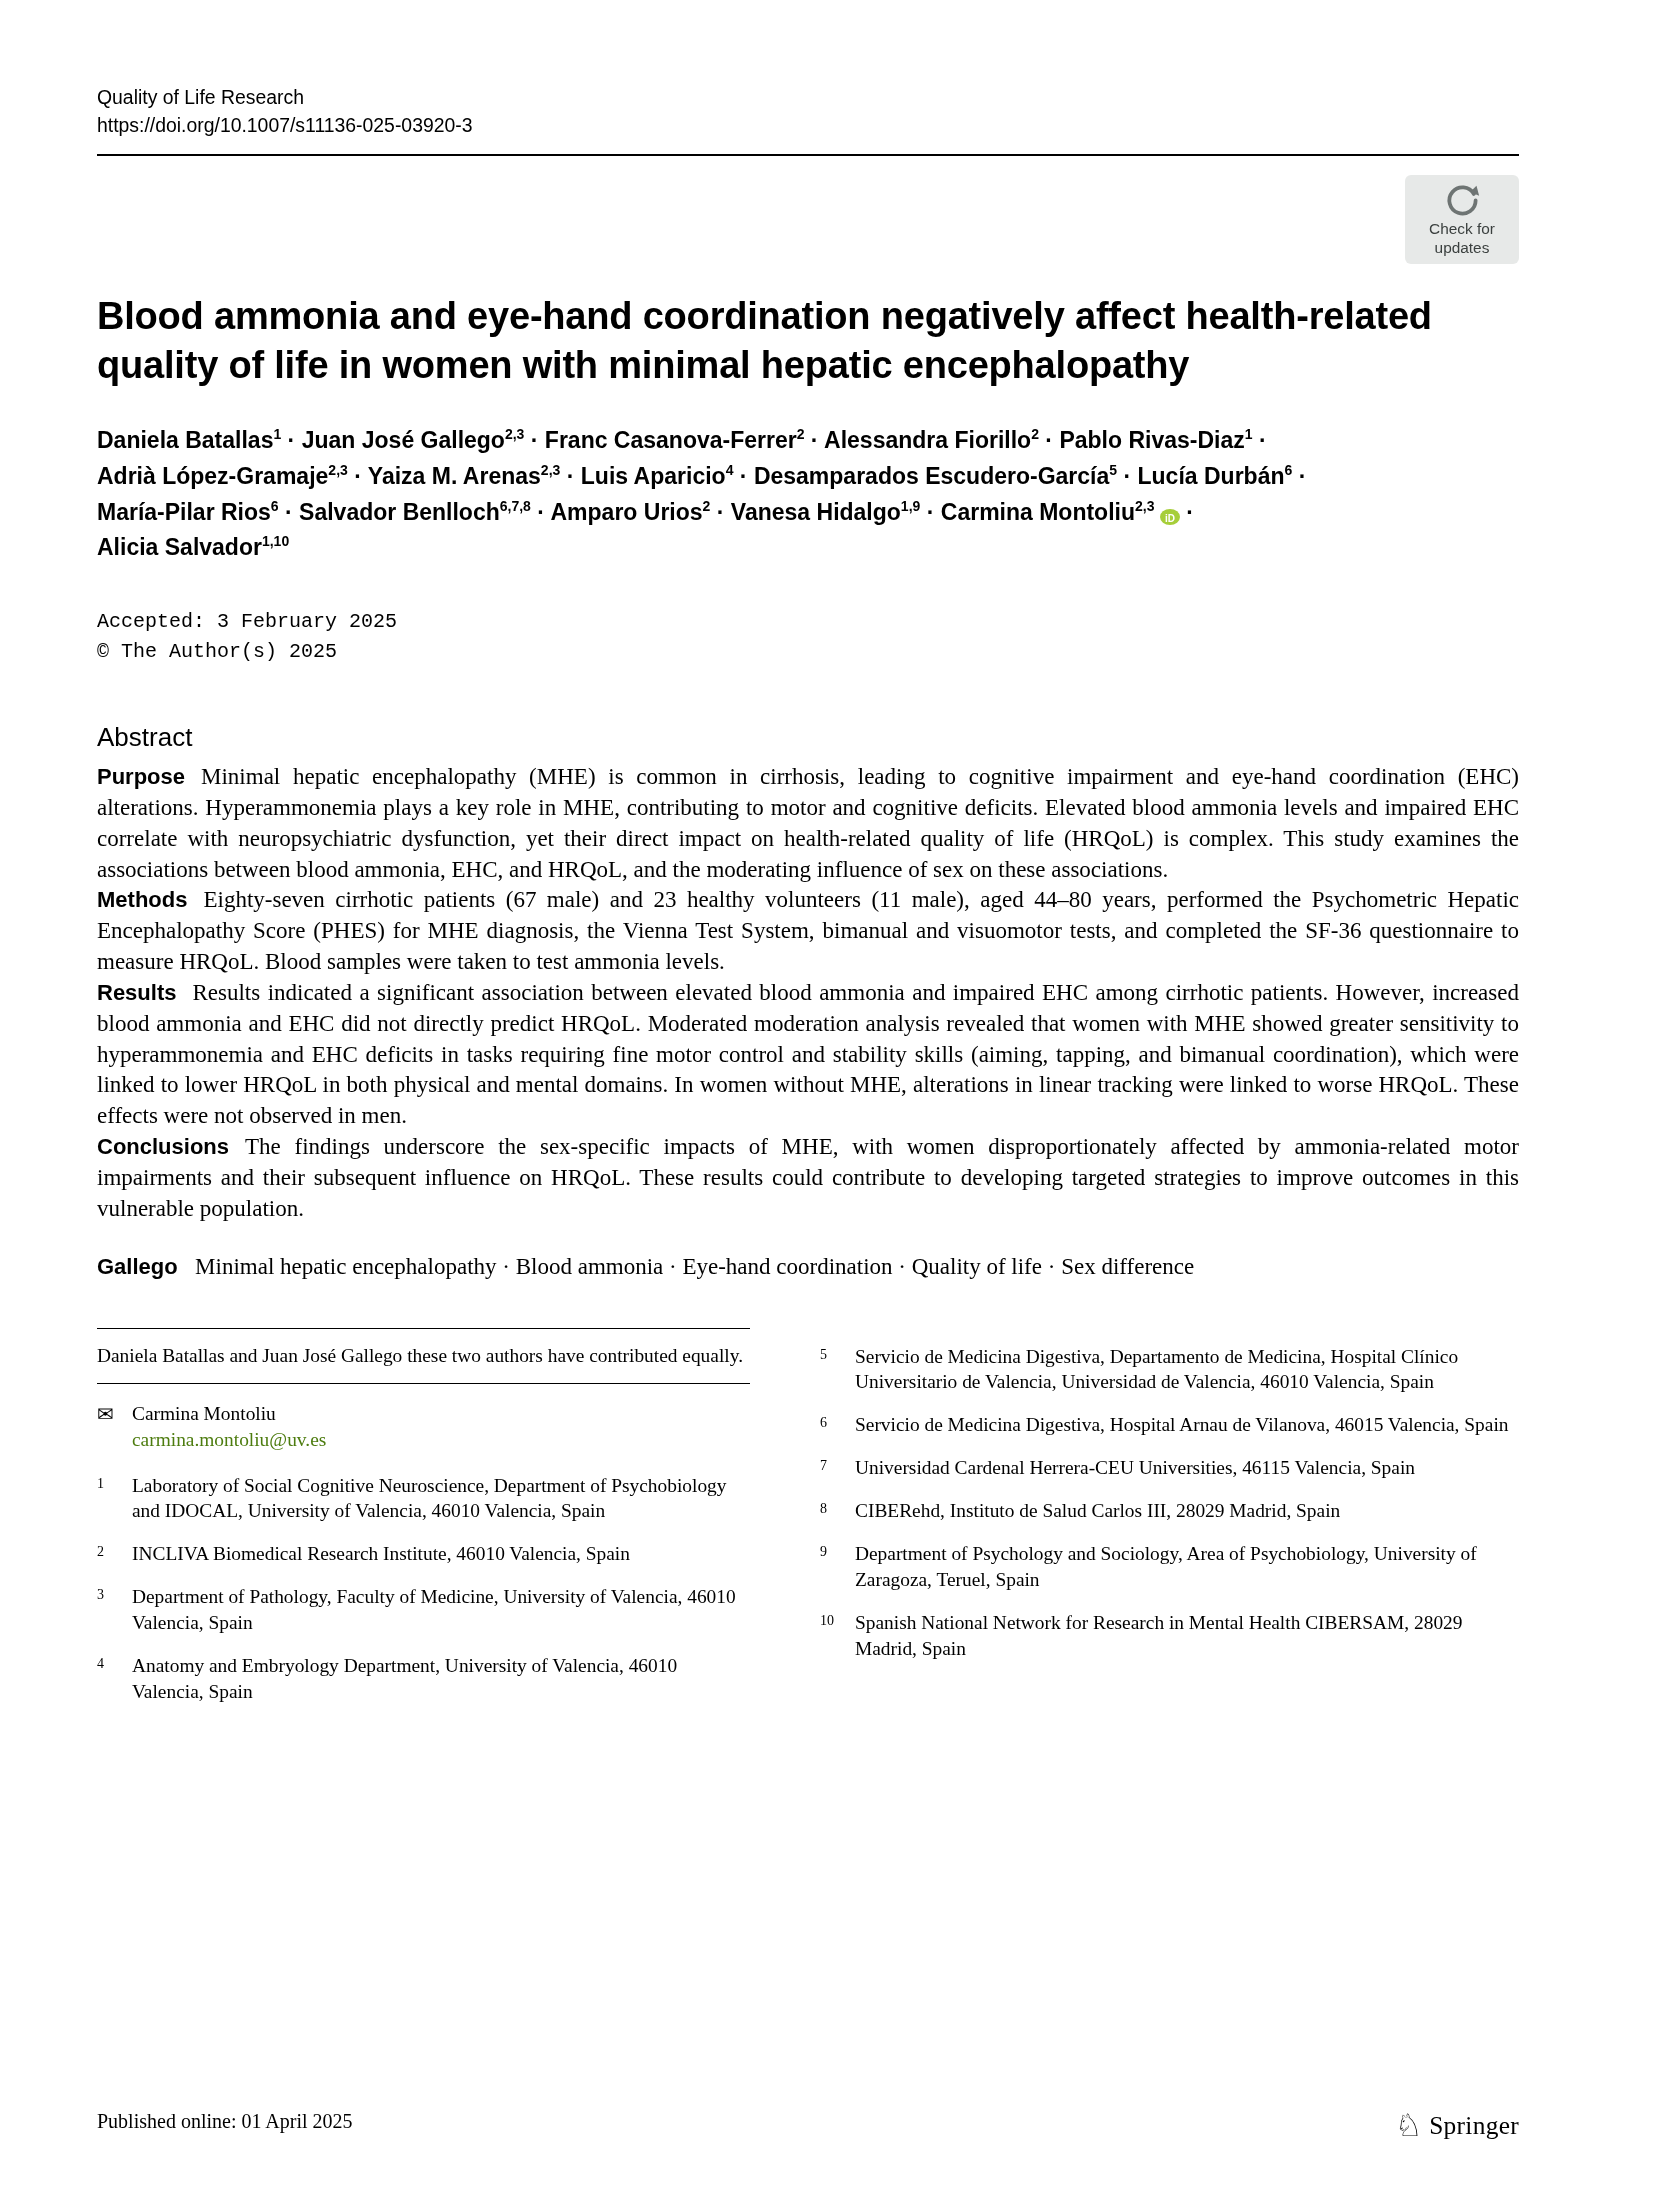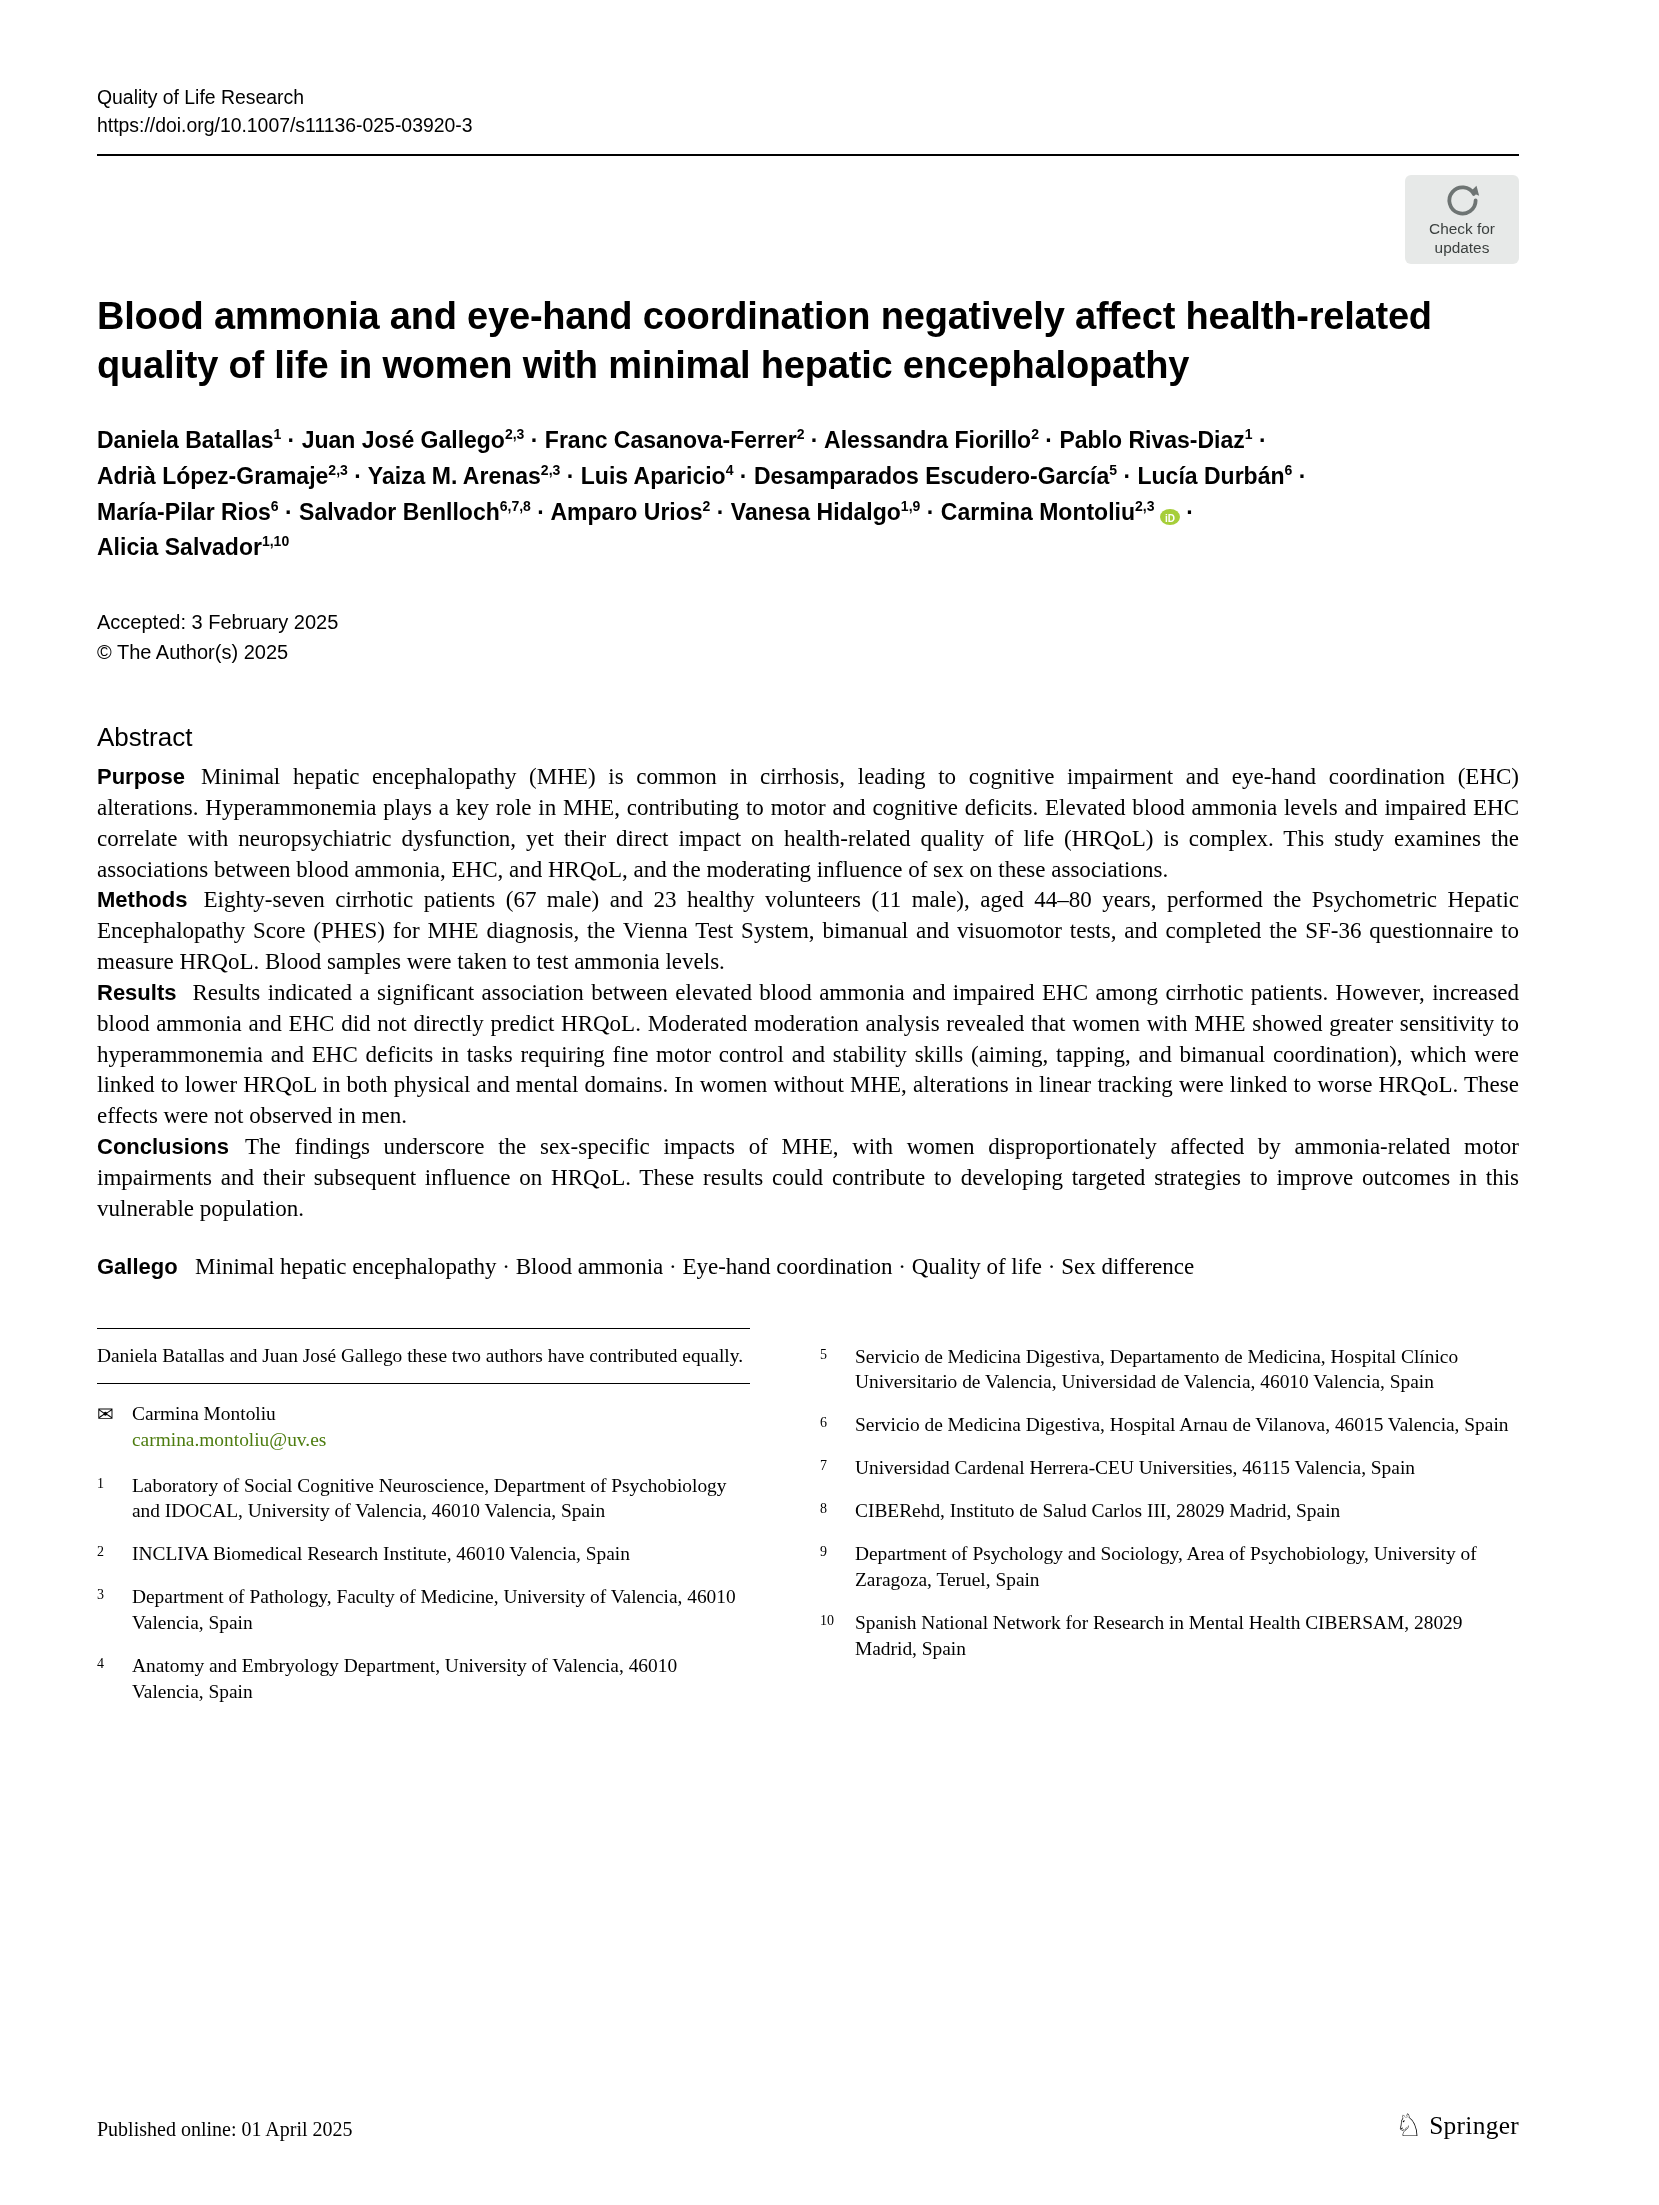--- a/index.html
+++ b/index.html
@@ -43,21 +43,21 @@
   .author::after { content: " · "; }
   .author.nosep::after { content: ""; }
   .orcid {
     display: inline-block; width: 20px; height: 16px; border-radius: 50%;
     background: #A6CE39; color: #fff; font-family: "Liberation Sans", sans-serif;
     font-size: 10px; font-weight: 700; line-height: 20px; text-align: center;
     margin-left: 5.4px; vertical-align: -2px; cursor: pointer;
   }
 
   
-  .dates { font-family: Liberation Sans, sans-serif; font-size: 20px; line-height: 1.5; margin-top: 41px; }
+  .dates { font-family: Liberation Mono, monospace; font-size: 20px; line-height: 1.5; margin-top: 41px; }
 
   
   .abstract { margin-top: 55px; }
   h2.abs-head { font-family: "Liberation Sans", sans-serif; font-weight: 400; font-size: 26px; margin-bottom: 9.4px; }
   .abs-p { font-size: 23px; line-height: 1.34; text-align: justify; }
   .plabel { font-family: "Liberation Sans", sans-serif; font-weight: 700; font-size: 22px; margin-right: 16px; }
 
   
   .keywords { font-size: 23px; margin-top: 29.4px; }
   .keywords .plabel { margin-right: 17.4px; }
@@ -75,21 +75,21 @@
   .corr { display: flex; margin-bottom: 20px; }
   .env { flex: 0 0 35px; font-size: 20px; line-height: 1.3; }
   .corr-body a { color: #4d7c0f; text-decoration: none; cursor: pointer; }
   .affil { display: flex; margin-bottom: 17.4px; }
   .affil-num { flex: 0 0 35px; font-size: 14px; padding-top: 2px; }
   .affil-text { flex: 1; }
 
   .spacer { flex: 1 1 0; min-height: 6.7px; }
 
   
-  .bottom { display: flex; justify-content: space-between; align-items: flex-end; gap: 17px; }
+  .bottom { display: flex; justify-content: space-between; align-items: flex-start; gap: 17px; }
   .published { font-size: 20px; }
   .springer { display: flex; align-items: center; cursor: pointer; }
   .sp-icon { font-size: 31px; line-height: 1; margin-right: 6.7px; }
   .sp-word { font-size: 25.4px; letter-spacing: 0.3px; }
 </style>
 </head>
 <body>
 
 <div class="page">
 

